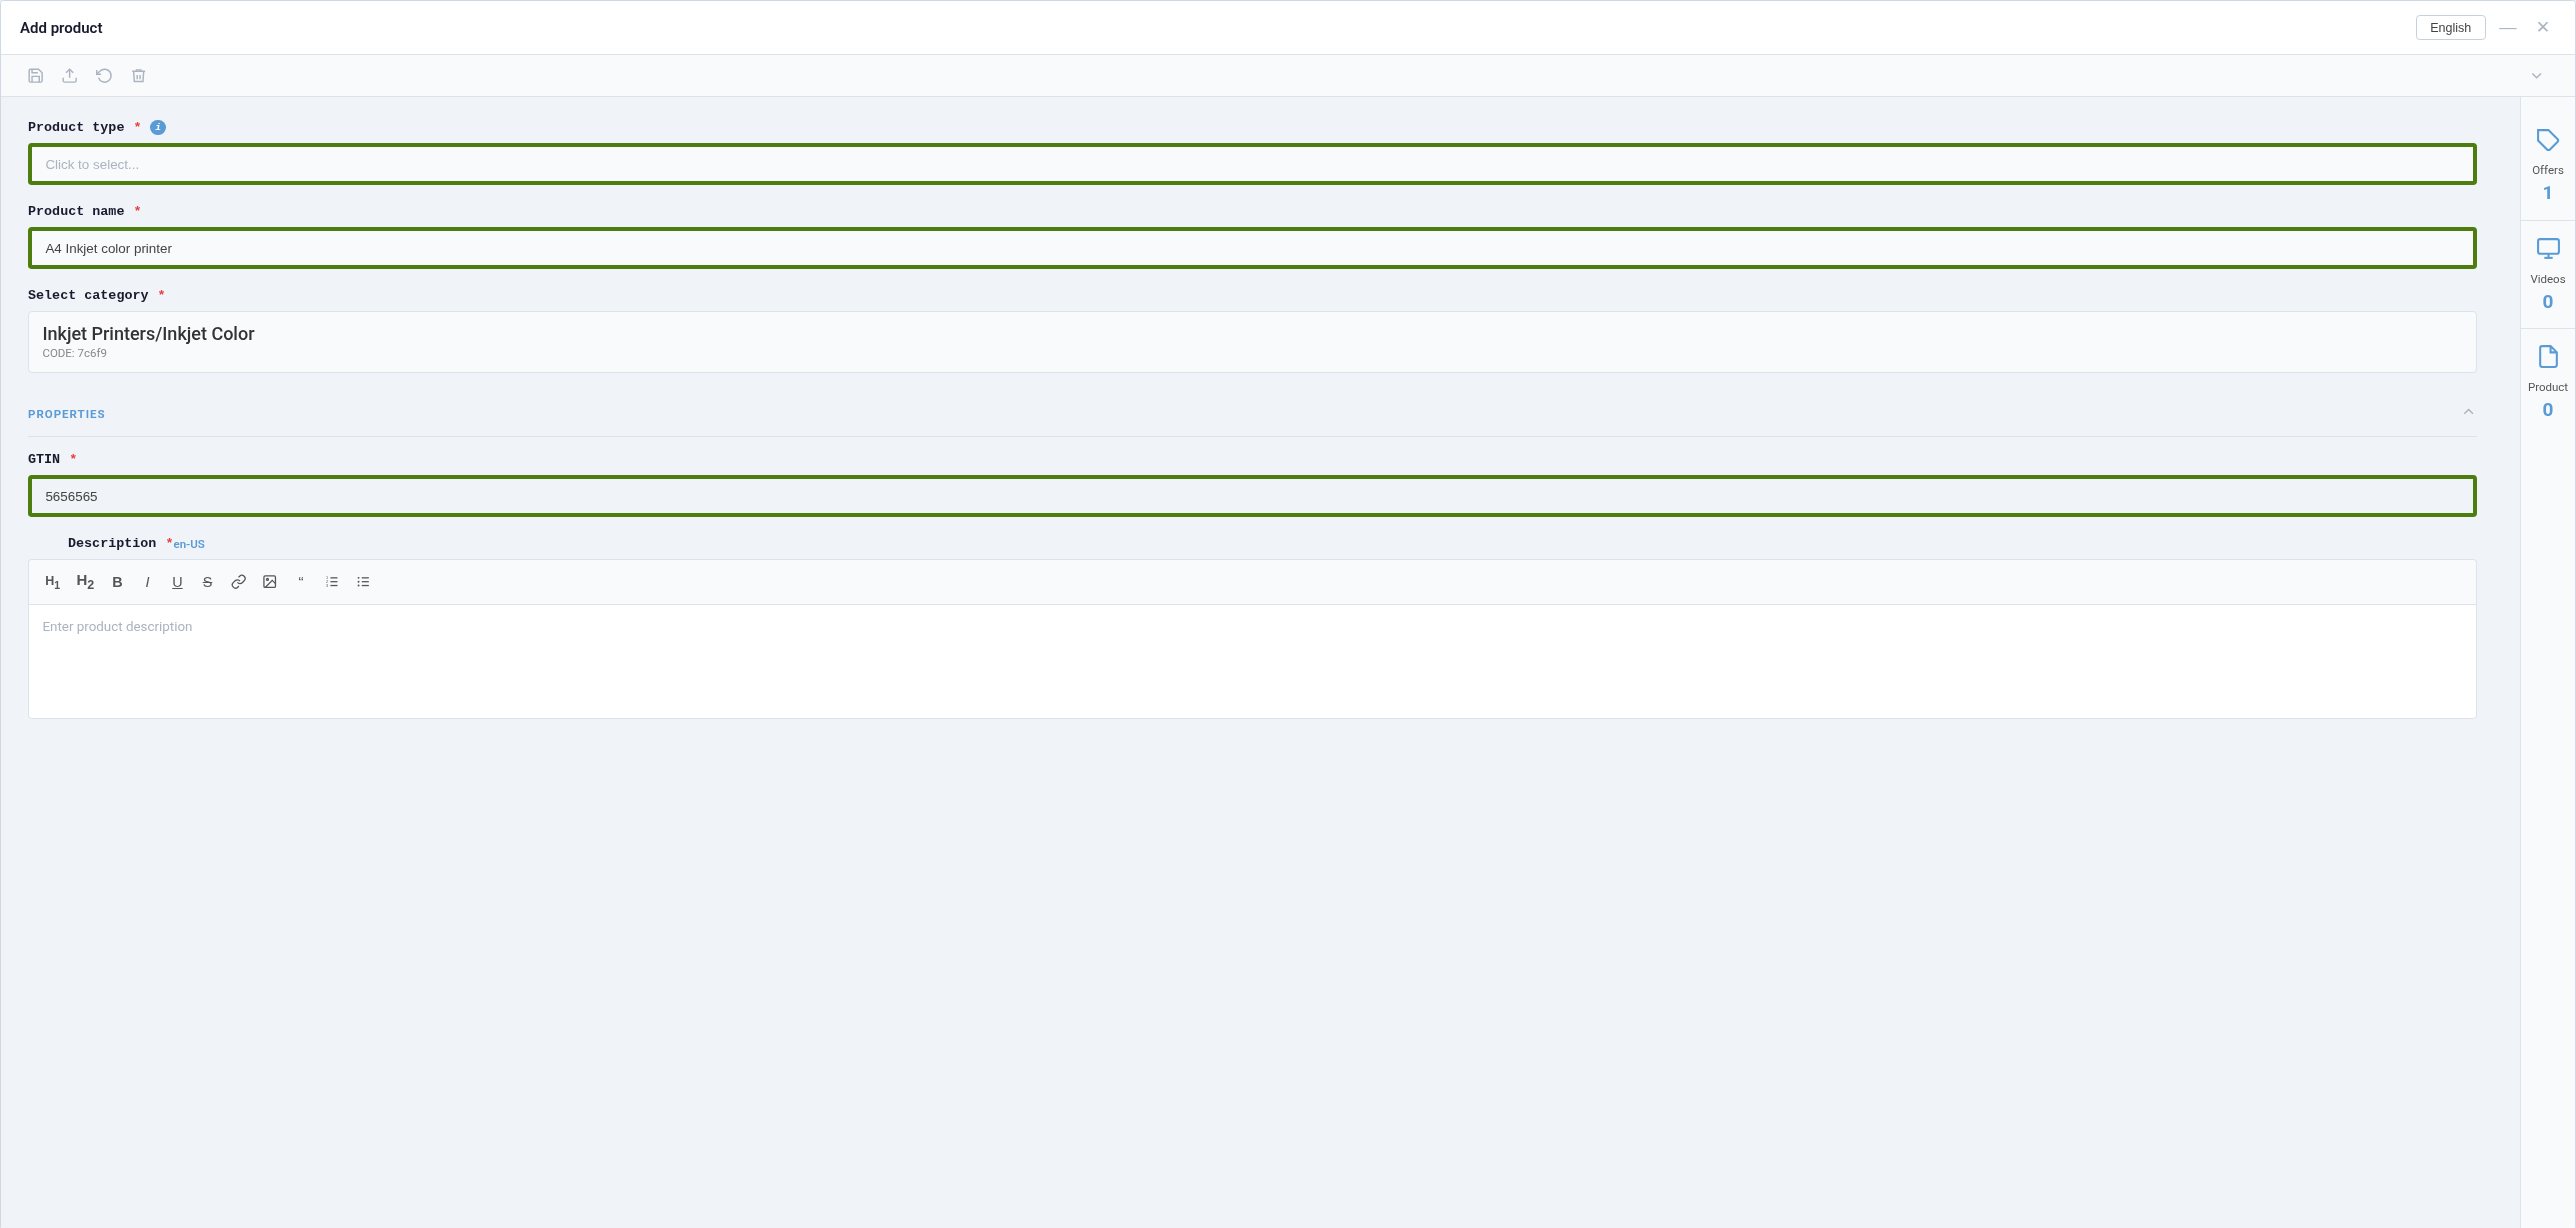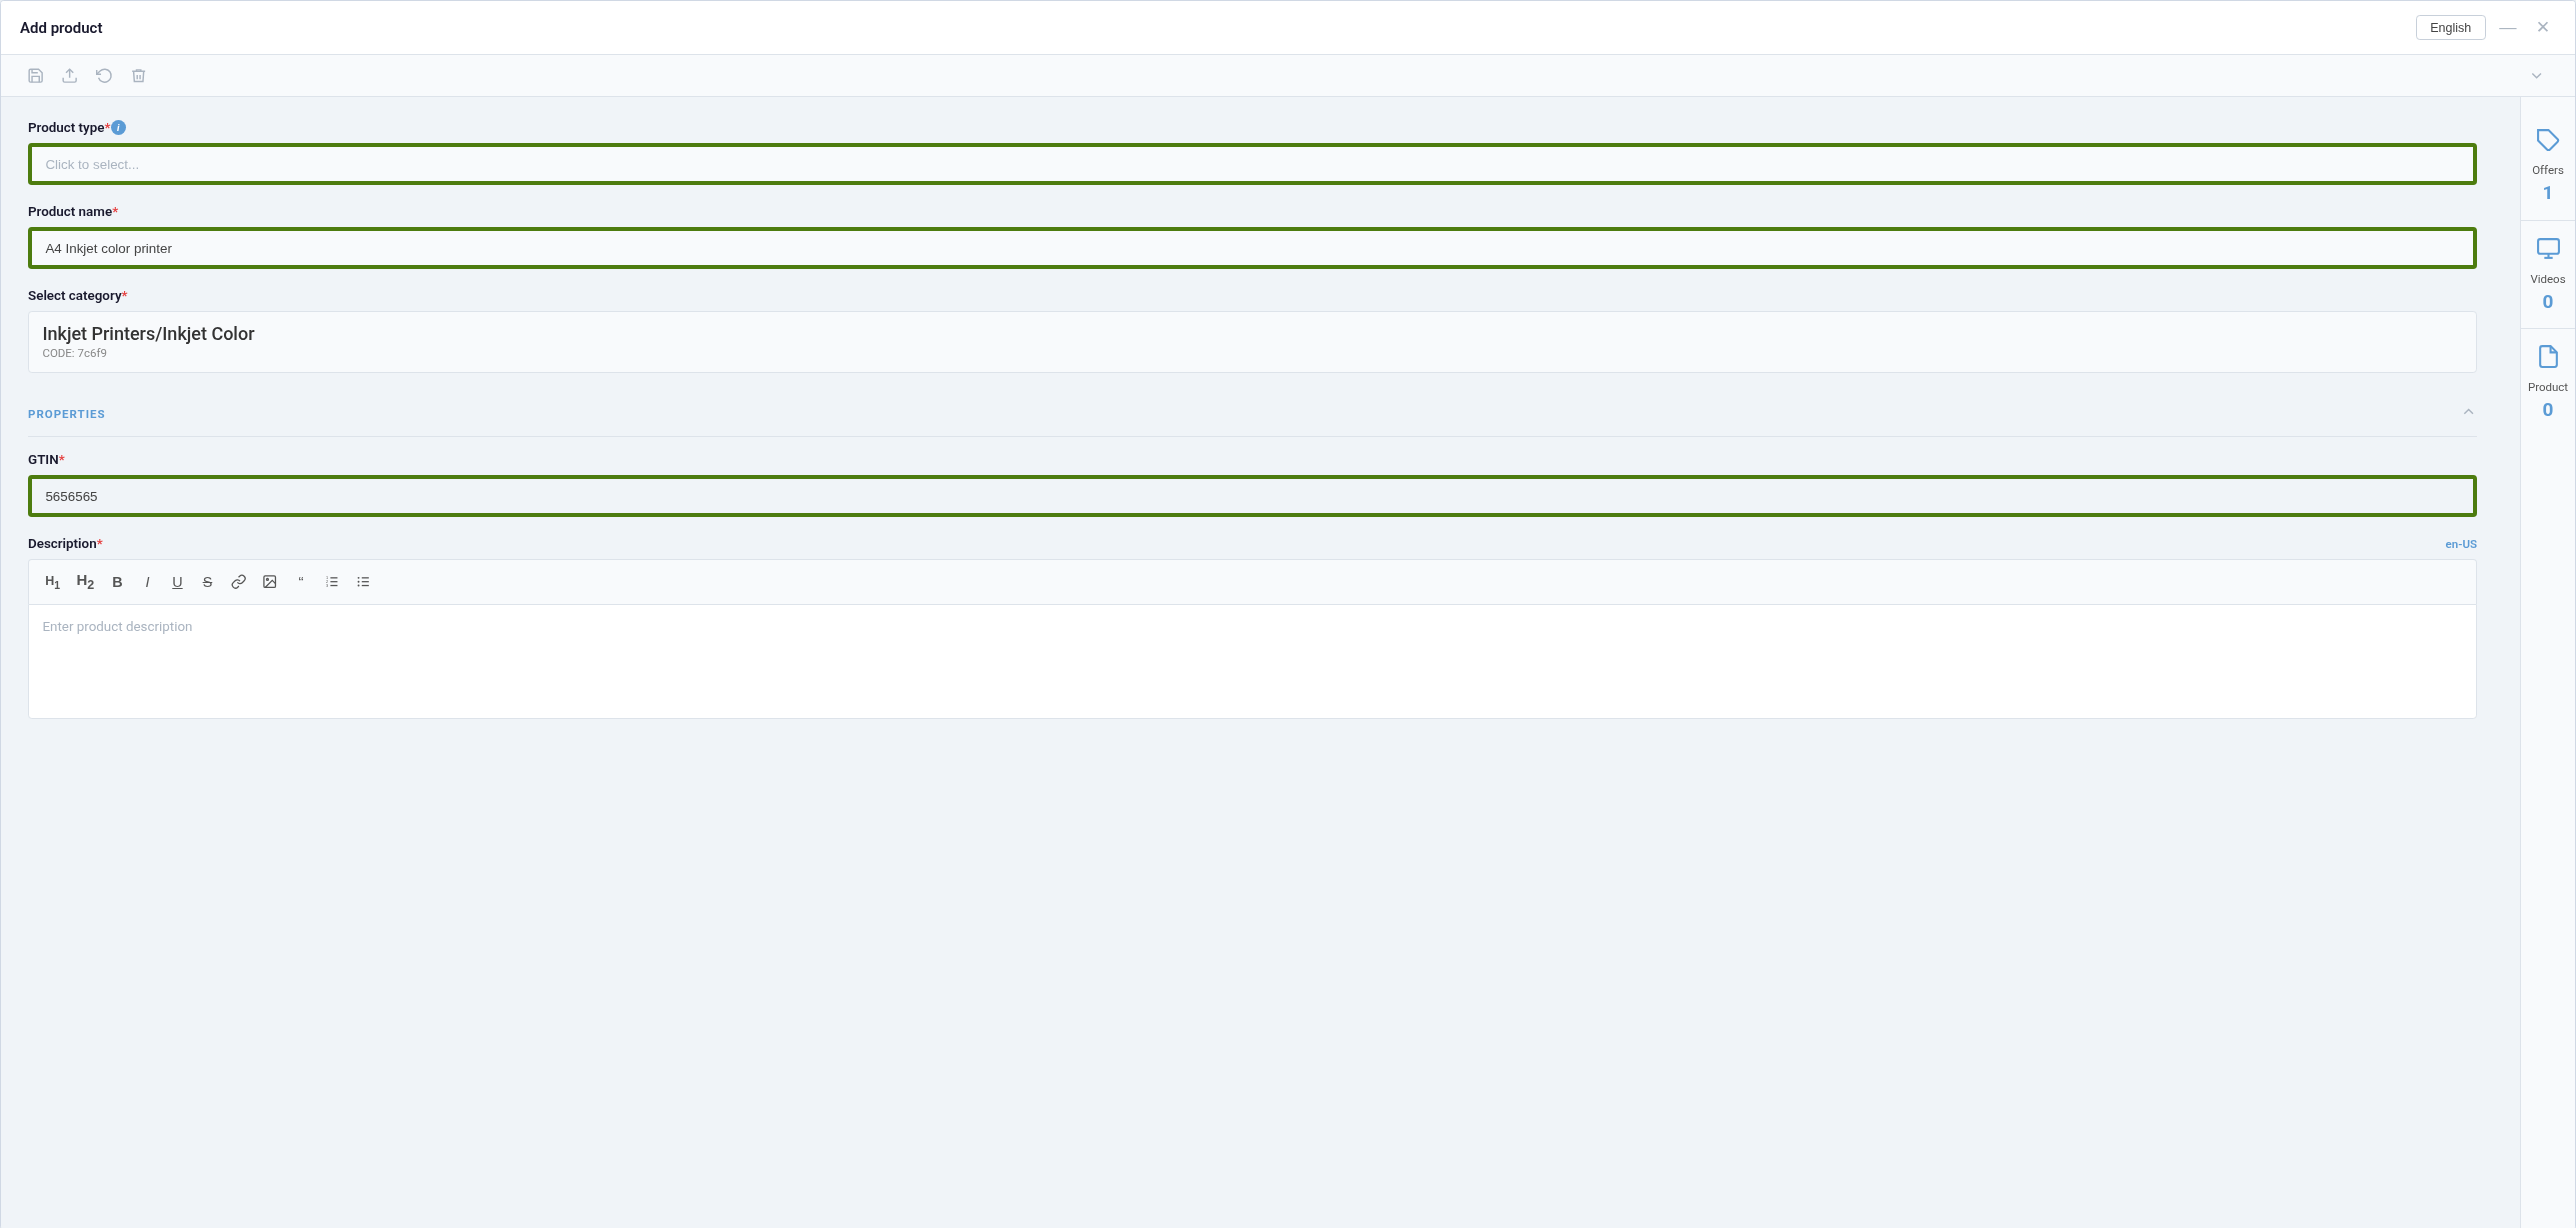--- a/index.html
+++ b/index.html
@@ -103,21 +103,22 @@
     .field-group {
       margin-bottom: 19px;
     }
     .field-label {
       font-size: 13.4px;
       font-weight: 600;
       color: #1a1a2e;
       margin-bottom: 7.7px;
       display: flex;
       align-items: center;
-      gap: 0;
+      gap: 9px;
+      font-family: Liberation Mono, monospace;
     }
     .required-star {
       color: #e53e3e;
       font-size: 13.4px;
     }
     .info-icon {
       width: 15.4px;
       height: 15.4px;
       border-radius: 50%;
       background: #5b9bd5;
@@ -219,22 +220,22 @@
       min-height: 115px;
       padding: 11.5px 13.4px;
     }
     .editor-placeholder {
       color: #aab4c0;
       font-size: 13.4px;
     }
     .field-label-row {
       display: flex;
       align-items: center;
-      justify-content: space-between;
       margin-bottom: 7.7px;
+      margin-left: 40px;
     }
     .locale-tag {
       font-size: 11.5px;
       color: #5b9bd5;
       font-weight: 600;
     }
 
     
     .right-sidebar {
       width: 55px;

